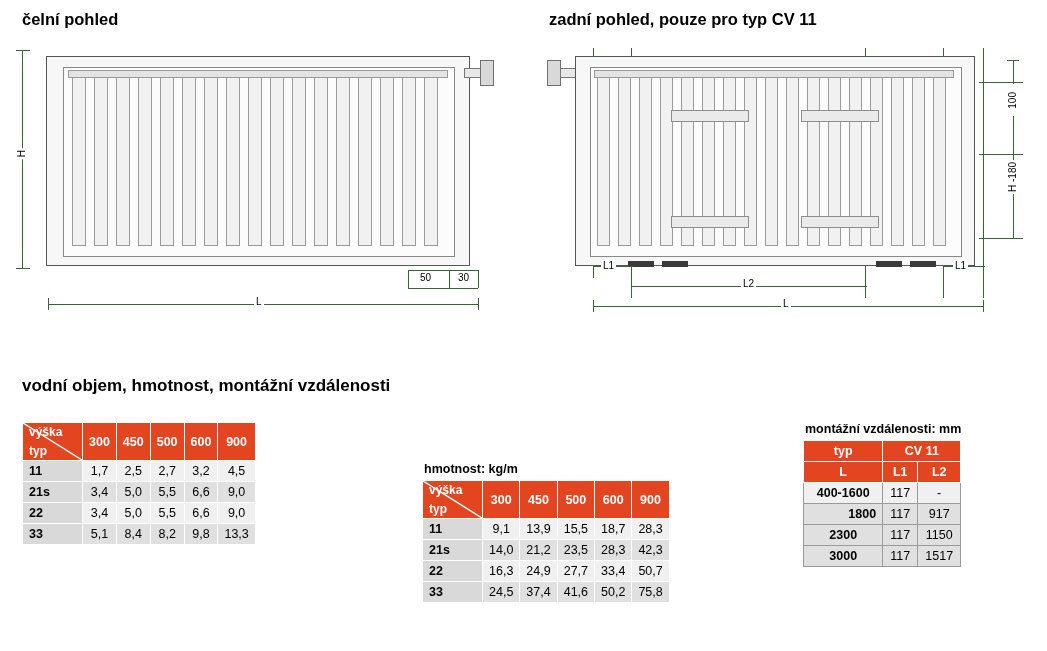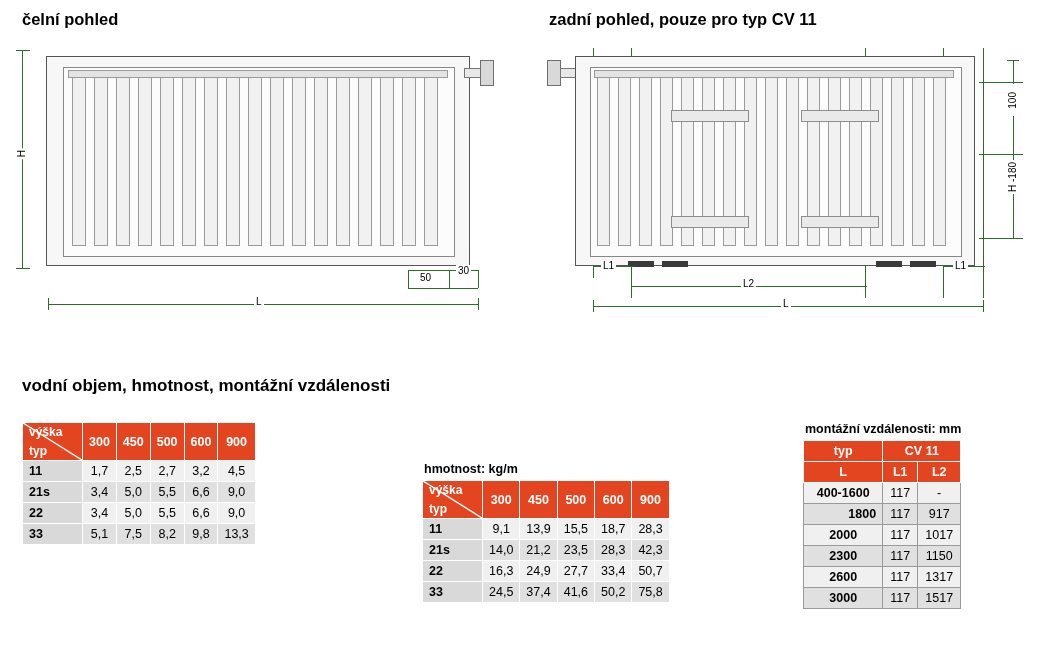--- a/index.html
+++ b/index.html
@@ -193,21 +193,21 @@
 
     <div class="valve-neck" style="left:456px; top:30px; width:18px; height:10px;"></div>
     <div class="valve" style="left:472px; top:22px; width:14px; height:26px;"></div>
 
     <div class="dimline h" style="left:400px; top:232px; width:70px;"></div>
     <div class="dimline h" style="left:400px; top:250px; width:70px;"></div>
     <div class="dimline v" style="left:400px; top:232px; height:18px;"></div>
     <div class="dimline v" style="left:441px; top:232px; height:18px;"></div>
     <div class="dimline v" style="left:470px; top:232px; height:18px;"></div>
     <div class="dimlabel" style="left:410px; top:234px;">50</div>
-    <div class="dimlabel" style="left:448px; top:227px;">30</div>
+    <div class="dimlabel" style="left:448px; top:234px;">30</div>
 
     <div class="dimline h" style="left:40px; top:266px; width:430px;"></div>
     <div class="dimline v" style="left:40px; top:260px; height:12px;"></div>
     <div class="dimline v" style="left:470px; top:260px; height:12px;"></div>
     <div class="dimlabel" style="left:246px; top:258px;">L</div>
   </div>
 
   <div class="draw" id="draw-back">
 
     <div class="dimline v" style="left:58px; top:10px; height:230px;"></div>
@@ -317,21 +317,21 @@
           <td class="t-rowhead" style="text-align:left;">22</td>
           <td class="t-cell">3,4</td>
           <td class="t-cell">5,0</td>
           <td class="t-cell">5,5</td>
           <td class="t-cell">6,6</td>
           <td class="t-cell">9,0</td>
         </tr>
         <tr>
           <td class="t-rowhead" style="text-align:left;">33</td>
           <td class="t-cell-alt">5,1</td>
-          <td class="t-cell-alt">7,5</td>
+          <td class="t-cell-alt">8,4</td>
           <td class="t-cell-alt">8,2</td>
           <td class="t-cell-alt">9,8</td>
           <td class="t-cell-alt">13,3</td>
         </tr>
       </tbody>
     </table>
   </div>
 
   <div class="tbl-wrap" id="tbl-weight">
     <div class="cap">hmotnost: kg/m</div>
@@ -404,35 +404,25 @@
           <td class="t-cell" style="font-weight:bold;">400-1600</td>
           <td class="t-cell">117</td>
           <td class="t-cell">-</td>
         </tr>
         <tr>
           <td class="t-cell-alt" style="font-weight:bold;padding-left:44px;">1800</td>
           <td class="t-cell-alt">117</td>
           <td class="t-cell-alt">917</td>
         </tr>
         <tr>
-          <td class="t-cell" style="font-weight:bold;">2000</td>
-          <td class="t-cell">117</td>
-          <td class="t-cell">1017</td>
-        </tr>
-        <tr>
           <td class="t-cell-alt" style="font-weight:bold;">2300</td>
           <td class="t-cell-alt">117</td>
           <td class="t-cell-alt">1150</td>
         </tr>
         <tr>
-          <td class="t-cell" style="font-weight:bold;">2600</td>
-          <td class="t-cell">117</td>
-          <td class="t-cell">1317</td>
-        </tr>
-        <tr>
           <td class="t-cell-alt" style="font-weight:bold;">3000</td>
           <td class="t-cell-alt">117</td>
           <td class="t-cell-alt">1517</td>
         </tr>
       </tbody>
     </table>
   </div>
 
 </div>
 

